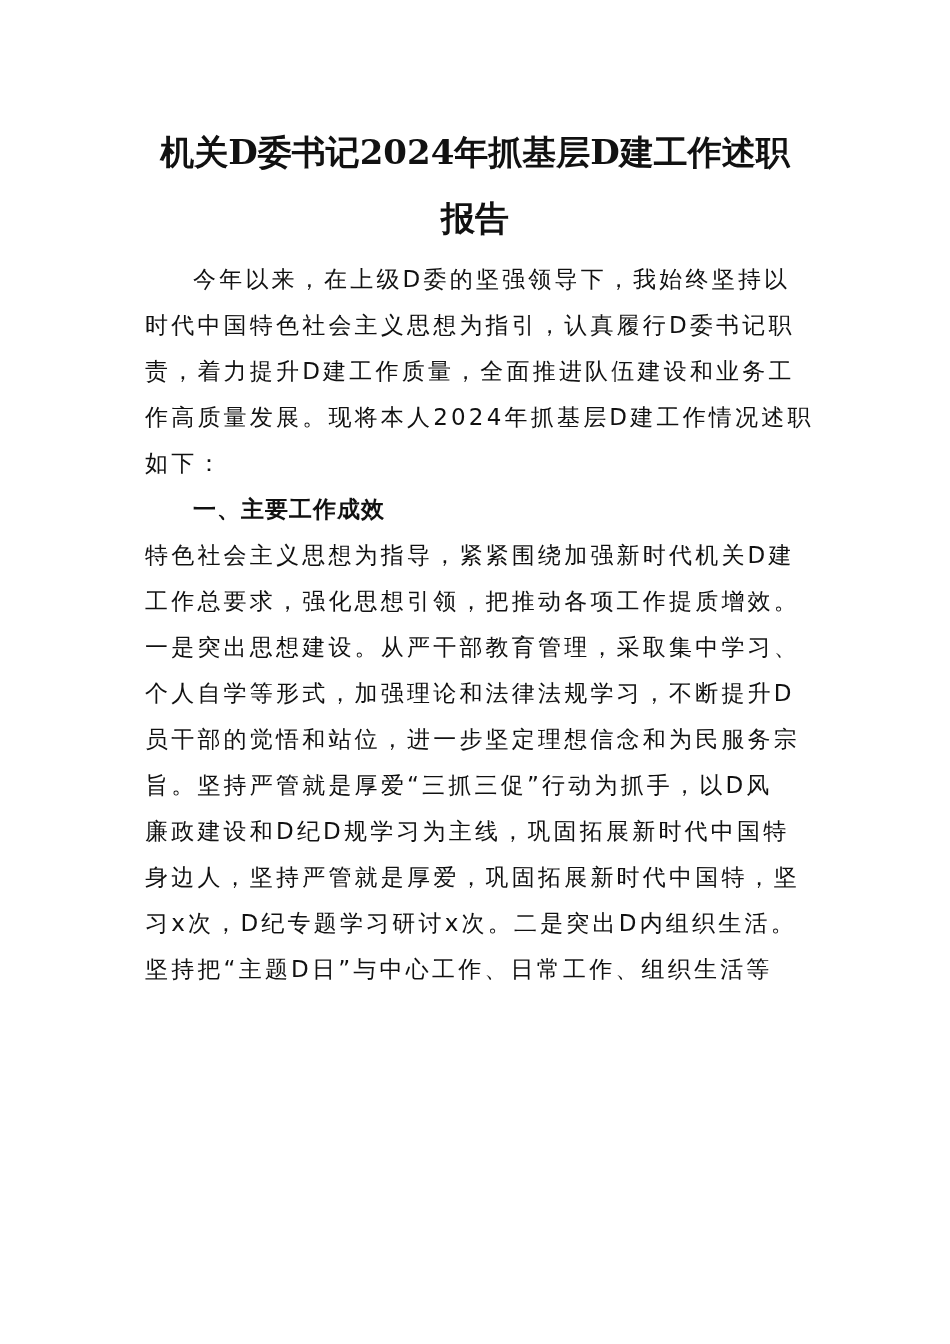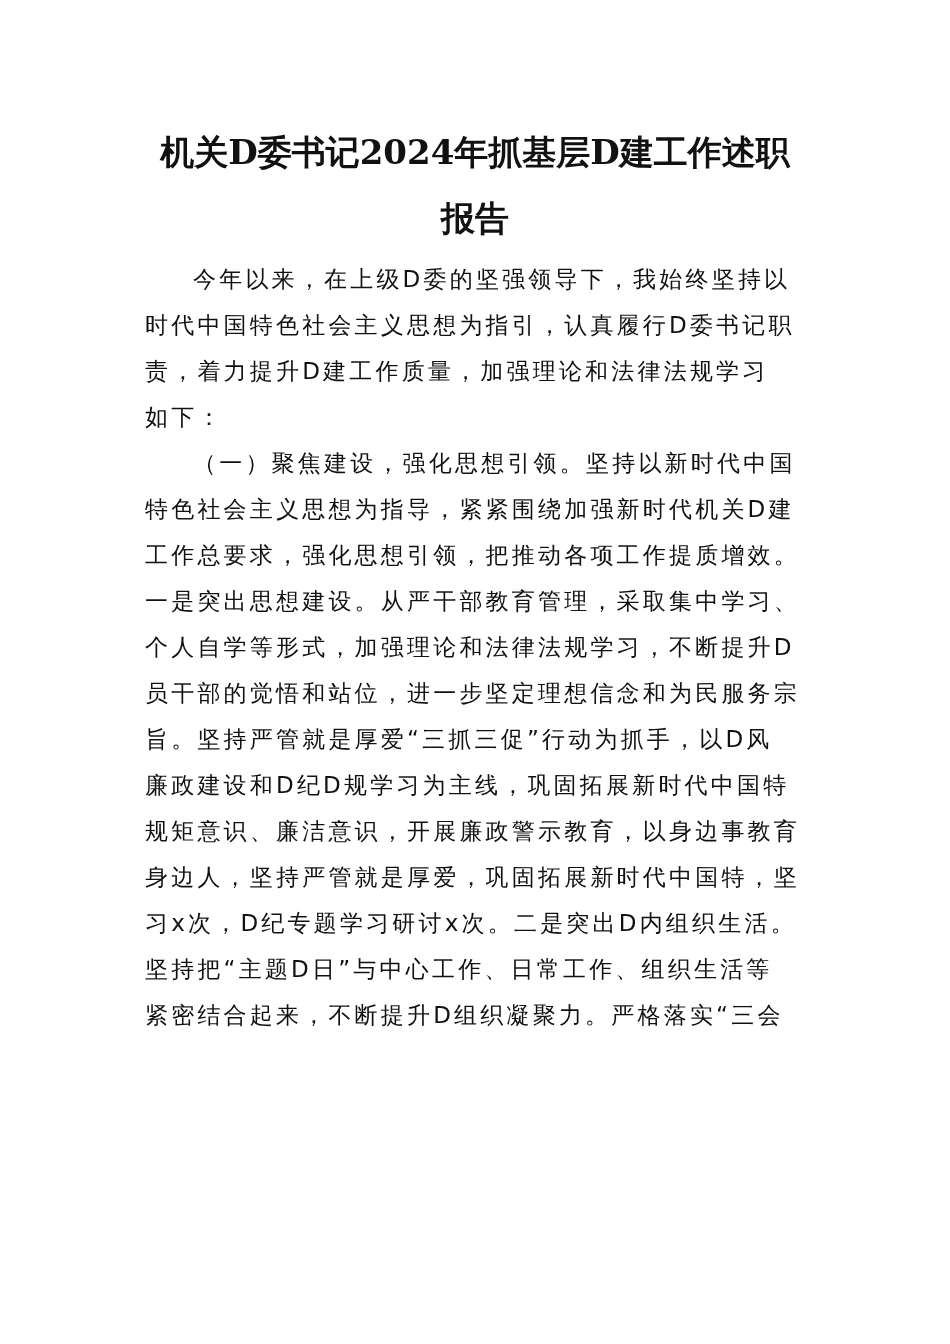--- a/index.html
+++ b/index.html
@@ -63,31 +63,30 @@
 </head>
 <body>
 
 <div class="page">
   <div class="title title-line-1">机关D委书记2024年抓基层D建工作述职</div>
   <div class="title title-line-2">报告</div>
 
   <div class="body-text">
     <span class="line indent">今年以来，在上级D委的坚强领导下，我始终坚持以</span>
     <span class="line">时代中国特色社会主义思想为指引，认真履行D委书记职</span>
-    <span class="line">责，着力提升D建工作质量，加强理论和法律法规学习</span>
+    <span class="line">责，着力提升D建工作质量，全面推进队伍建设和业务工</span>
+    <span class="line">作高质量发展。现将本人2024年抓基层D建工作情况述职</span>
     <span class="line">如下：</span>
 
+    <span class="line heading">一、主要工作成效</span>
 
-    <span class="line indent">（一）聚焦建设，强化思想引领。坚持以新时代中国</span>
     <span class="line">特色社会主义思想为指导，紧紧围绕加强新时代机关D建</span>
     <span class="line">工作总要求，强化思想引领，把推动各项工作提质增效。</span>
     <span class="line">一是突出思想建设。从严干部教育管理，采取集中学习、</span>
     <span class="line">个人自学等形式，加强理论和法律法规学习，不断提升D</span>
     <span class="line">员干部的觉悟和站位，进一步坚定理想信念和为民服务宗</span>
     <span class="line">旨。坚持严管就是厚爱“三抓三促”行动为抓手，以D风</span>
     <span class="line">廉政建设和D纪D规学习为主线，巩固拓展新时代中国特</span>
-    <span class="line">规矩意识、廉洁意识，开展廉政警示教育，以身边事教育</span>
     <span class="line">身边人，坚持严管就是厚爱，巩固拓展新时代中国特，坚</span>
     <span class="line">习x次，D纪专题学习研讨x次。二是突出D内组织生活。</span>
     <span class="line">坚持把“主题D日”与中心工作、日常工作、组织生活等</span>
-    <span class="line">紧密结合起来，不断提升D组织凝聚力。严格落实“三会</span>
   </div>
 </div>
 
 </body></html>

